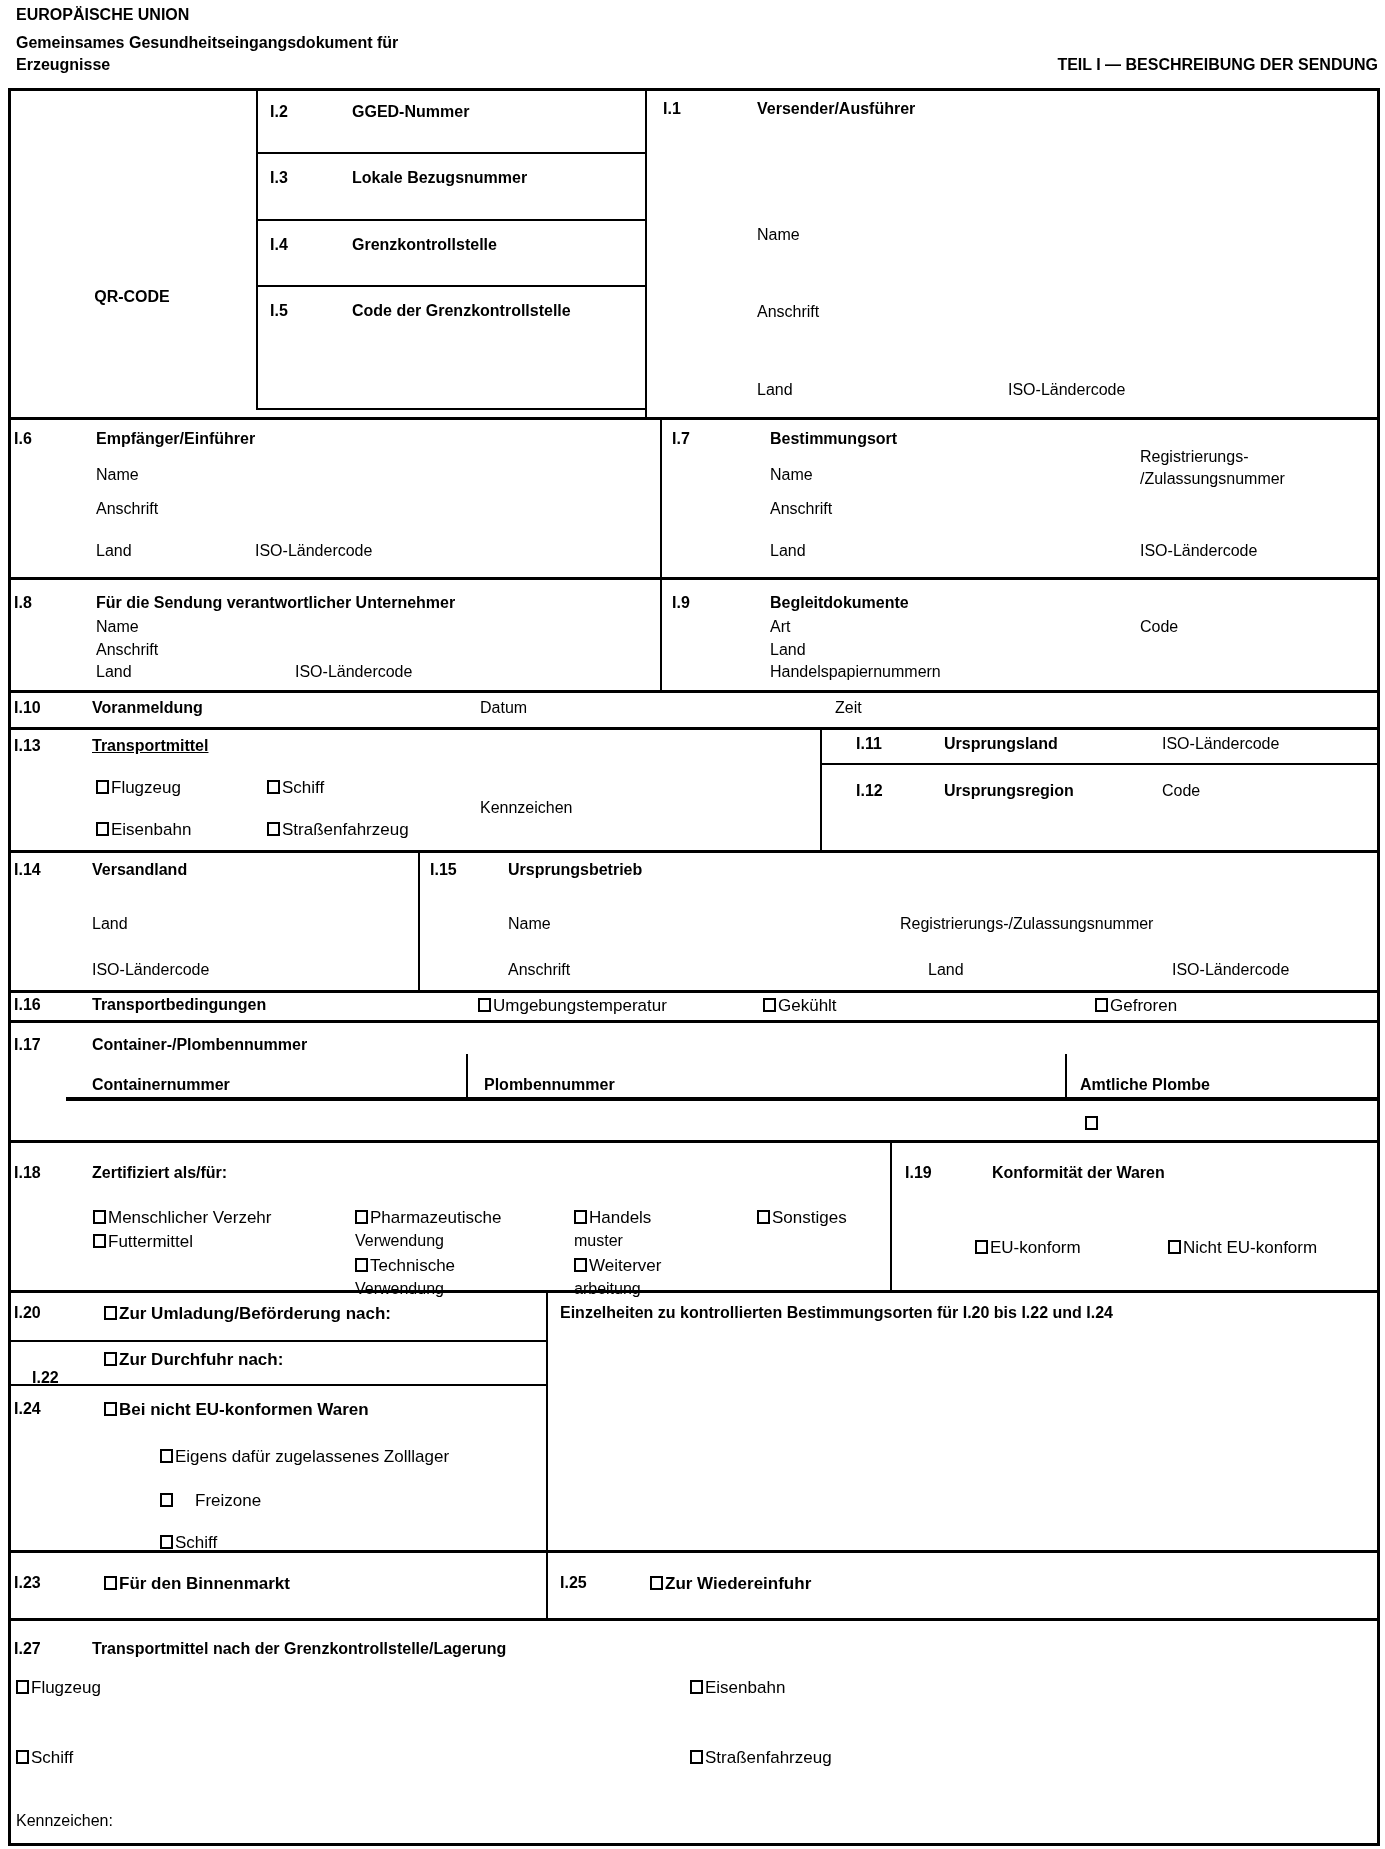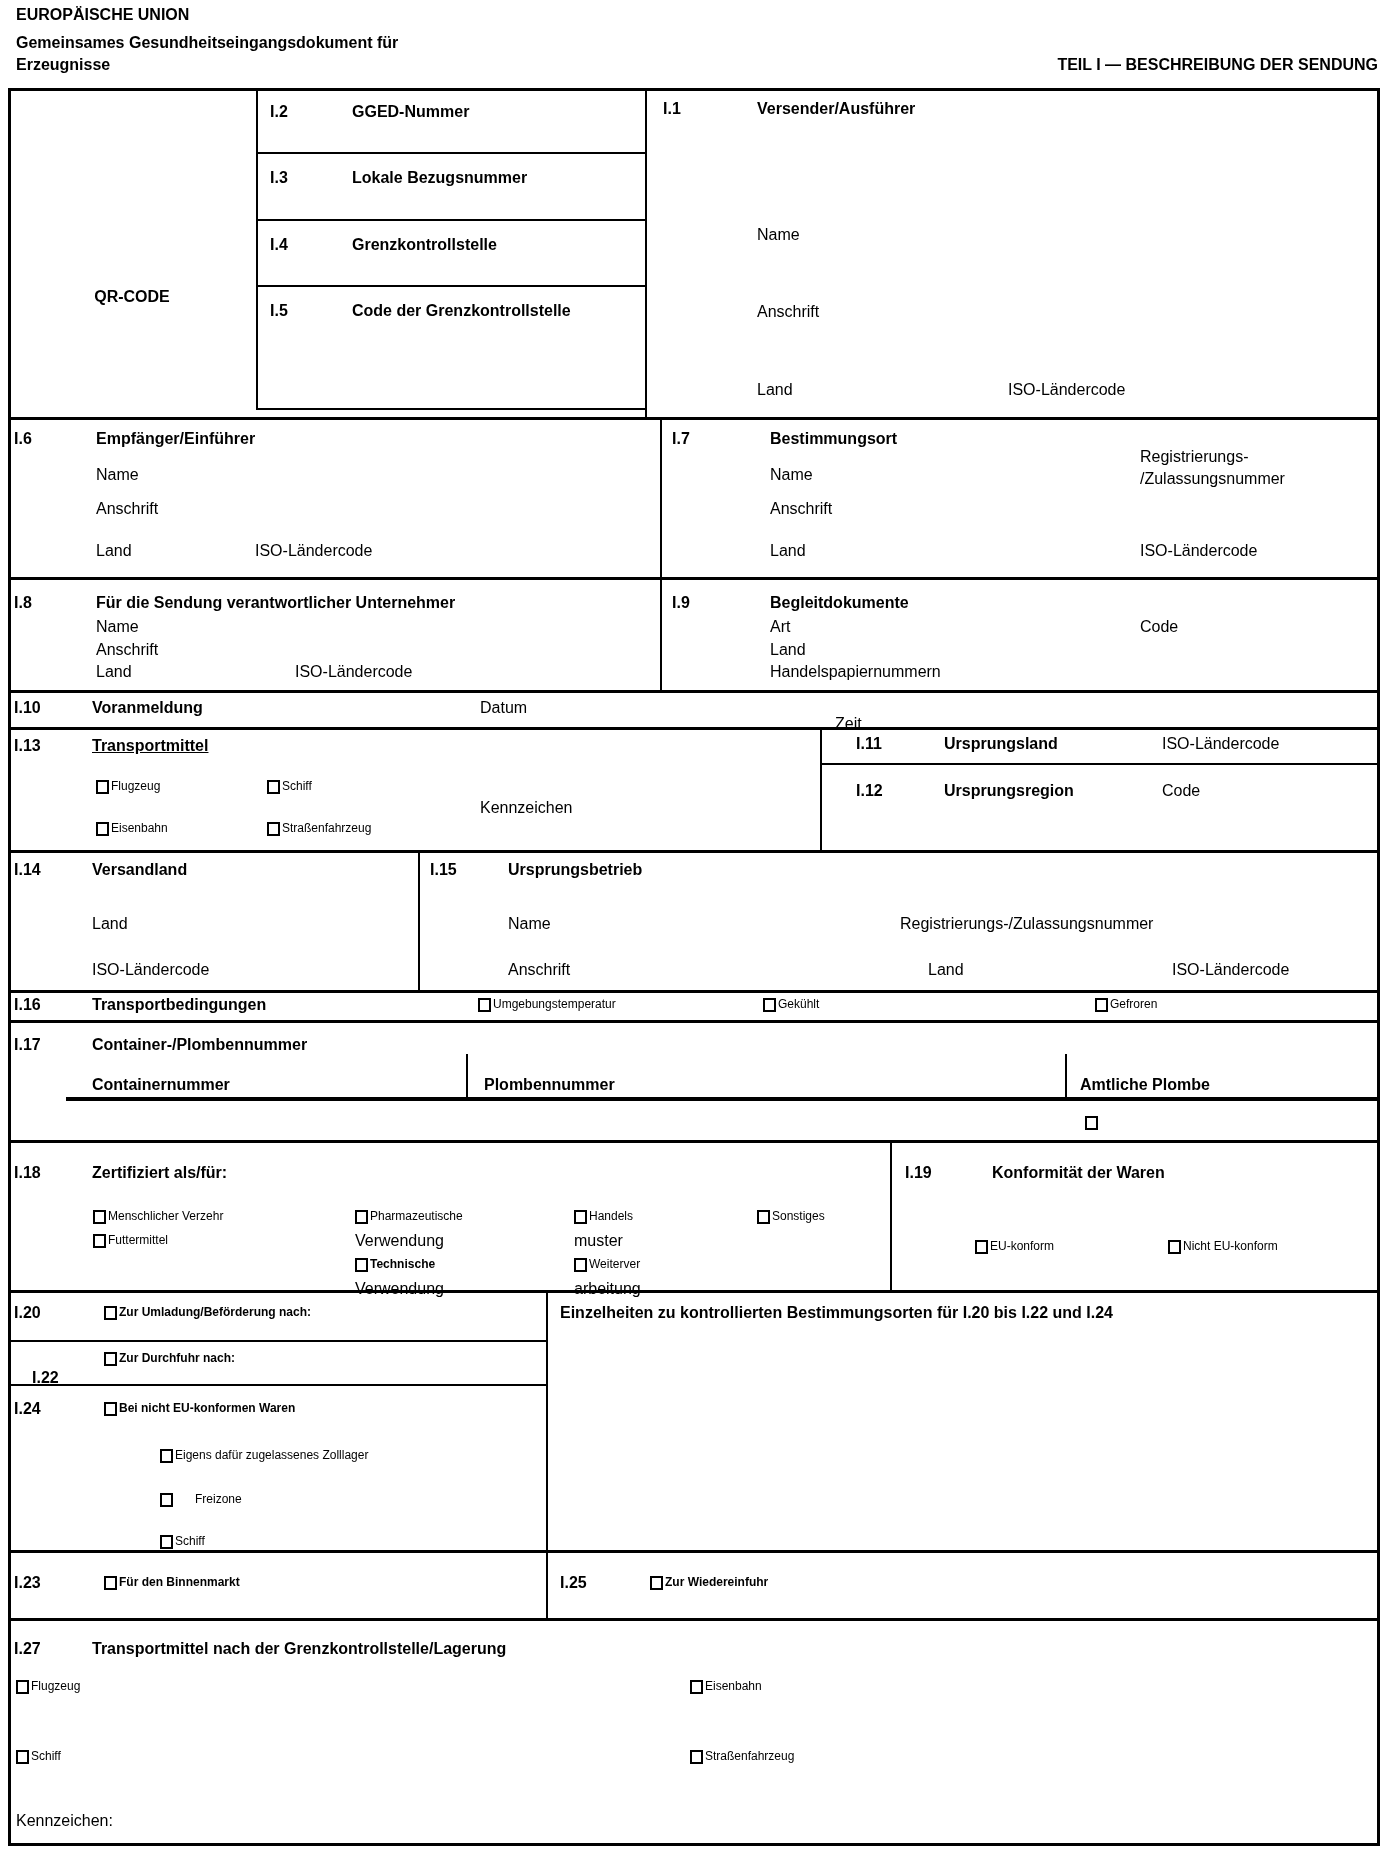--- a/index.html
+++ b/index.html
@@ -6,21 +6,21 @@
   #page{
     position:relative;width:1385px;height:1849px;background:#fff;
     font-family:"Liberation Sans","DejaVu Sans",sans-serif;color:#000;overflow:hidden;
   }
   .t{position:absolute;font-size:16px;line-height:1.15;white-space:nowrap;}
   .b{font-weight:bold;}
   .hl{position:absolute;background:#000;height:3px;}
   .hl2{position:absolute;background:#000;height:2px;}
   .vl{position:absolute;background:#000;width:2px;}
   .frame{position:absolute;border:3px solid #000;}
-  .cbrow{position:absolute;display:flex;align-items:flex-end;font-size:12px;line-height:1.15;white-space:nowrap;}
+  .cbrow{position:absolute;display:flex;align-items:flex-start;font-size:17px;line-height:1.15;white-space:nowrap;}
   .cb{width:9px;height:10px;border:2px solid #000;display:inline-block;flex:none;margin:2px 2px 0 0;background:#fff;}
   .cb-lone{position:absolute;width:9px;height:10px;border:2px solid #000;background:#fff;}
   .center{text-align:center;}
 </style>
 </head>
 <body>
 
 <div id="page">
 
   <div class="t b" style="left:16px;top:6px;">EUROPÄISCHE UNION</div>
@@ -88,21 +88,21 @@
   <div class="t b" style="left:770px;top:594px;">Begleitdokumente</div>
   <div class="t" style="left:770px;top:618px;">Art</div>
   <div class="t" style="left:1140px;top:618px;">Code</div>
   <div class="t" style="left:770px;top:641px;">Land</div>
   <div class="t" style="left:770px;top:663px;">Handelspapiernummern</div>
 
   <div class="hl" style="left:8px;top:727px;width:1372px;"></div>
   <div class="t b" style="left:14px;top:699px;">I.10</div>
   <div class="t b" style="left:92px;top:699px;">Voranmeldung</div>
   <div class="t" style="left:480px;top:699px;">Datum</div>
-  <div class="t" style="left:835px;top:699px;margin-top:16px;">Zeit</div>
+  <div class="t" style="left:835px;top:699px;">Zeit</div>
 
   <div class="vl" style="left:820px;top:727px;height:123px;"></div>
   <div class="hl2" style="left:820px;top:763px;width:560px;"></div>
   <div class="hl" style="left:8px;top:850px;width:1372px;"></div>
 
   <div class="t b" style="left:14px;top:737px;">I.13</div>
   <div class="t b" style="left:92px;top:737px;text-decoration:underline;">Transportmittel</div>
   <div class="cbrow" style="left:96px;top:778px;">
     <span class="cb"></span>
     <span>Flugzeug</span>
@@ -182,21 +182,21 @@
   </div>
   <div class="cbrow" style="left:93px;top:1232px;">
     <span class="cb"></span>
     <span>Futtermittel</span>
   </div>
   <div class="cbrow" style="left:355px;top:1208px;">
     <span class="cb"></span>
     <span>Pharmazeutische</span>
   </div>
   <div class="t" style="left:355px;top:1232px;">Verwendung</div>
-  <div class="cbrow" style="left:355px;top:1256px;font-weight:bold;">
+  <div class="cbrow" style="left:355px;top:1256px;">
     <span class="cb"></span>
     <span>Technische</span>
   </div>
   <div class="t" style="left:355px;top:1280px;">Verwendung</div>
   <div class="cbrow" style="left:574px;top:1208px;">
     <span class="cb"></span>
     <span>Handels</span>
   </div>
   <div class="t" style="left:574px;top:1232px;">muster</div>
   <div class="cbrow" style="left:574px;top:1256px;">

